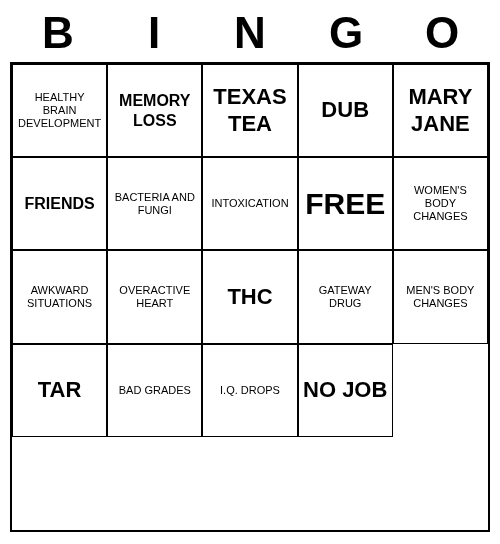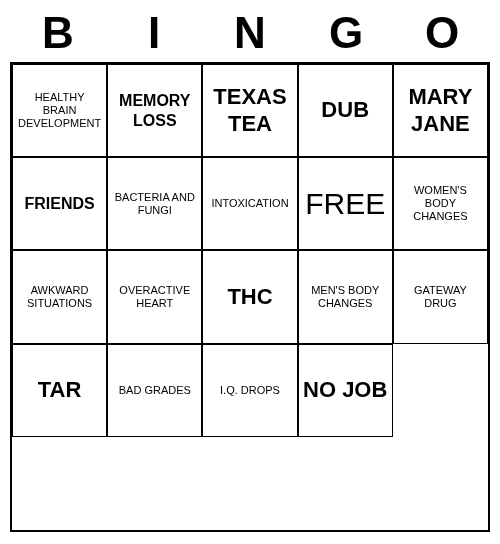--- a/index.html
+++ b/index.html
@@ -53,21 +53,21 @@
     .bingo-cell.large-text .cell-text {
       font-size: 22px;
       font-weight: bold;
     }
     .bingo-cell.medium-text .cell-text {
       font-size: 16px;
       font-weight: bold;
     }
     .bingo-cell.free-cell .cell-text {
       font-size: 30px;
-      font-weight: normal;
+      font-weight: bold;
     }
   </style>
 </head>
 <body>
 
 <div class="bingo-header">
   <span class="bingo-letter">B</span>
   <span class="bingo-letter">I</span>
   <span class="bingo-letter">N</span>
   <span class="bingo-letter">G</span>
@@ -108,24 +108,24 @@
     <div class="bingo-cell">
       <span class="cell-text">AWKWARD SITUATIONS</span>
     </div>
     <div class="bingo-cell">
       <span class="cell-text">OVERACTIVE HEART</span>
     </div>
     <div class="bingo-cell large-text">
       <span class="cell-text">THC</span>
     </div>
     <div class="bingo-cell">
-      <span class="cell-text">MEN'S BODY CHANGES</span>
+      <span class="cell-text">GATEWAY DRUG</span>
     </div>
     <div class="bingo-cell">
-      <span class="cell-text">GATEWAY DRUG</span>
+      <span class="cell-text">MEN'S BODY CHANGES</span>
     </div>
     <div class="bingo-cell large-text">
       <span class="cell-text">TAR</span>
     </div>
     <div class="bingo-cell">
       <span class="cell-text">BAD GRADES</span>
     </div>
     <div class="bingo-cell">
       <span class="cell-text">I.Q. DROPS</span>
     </div>

